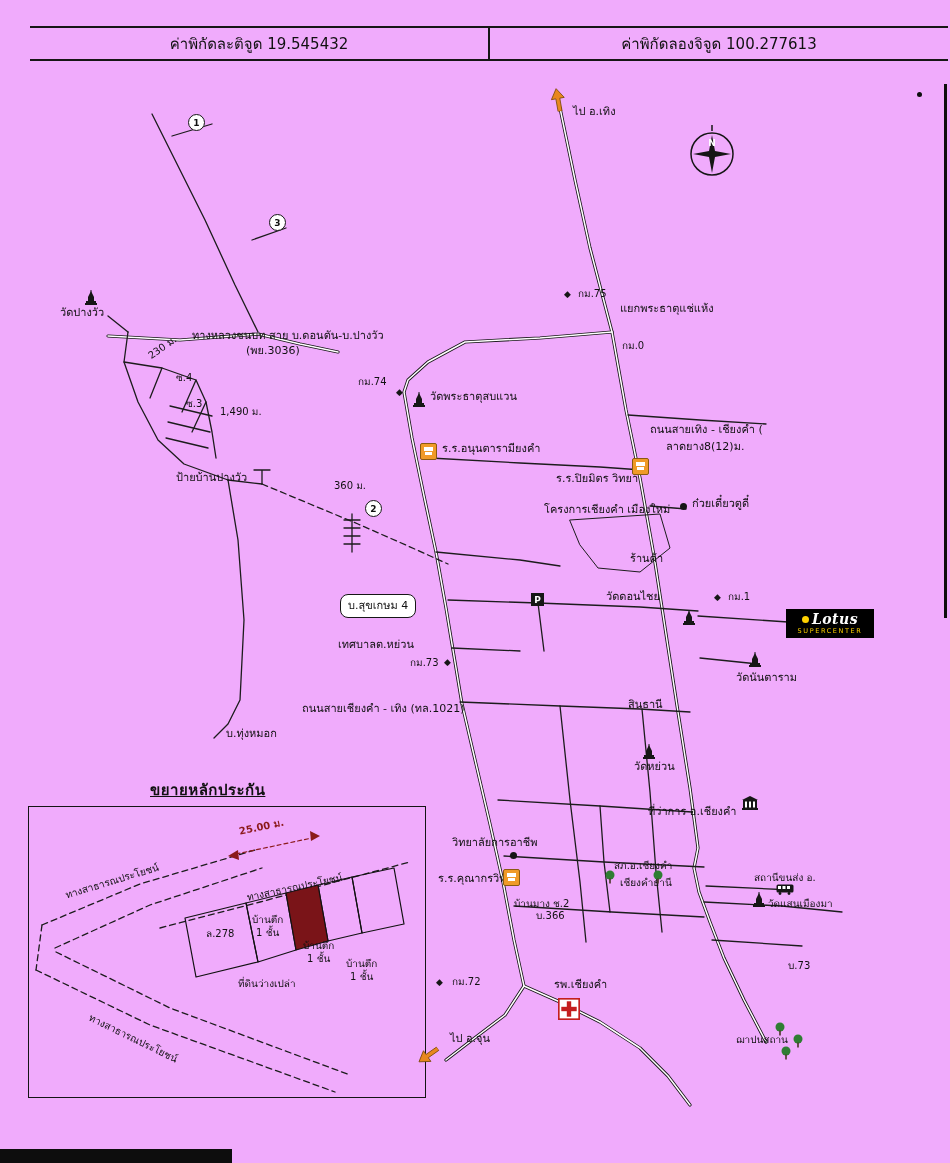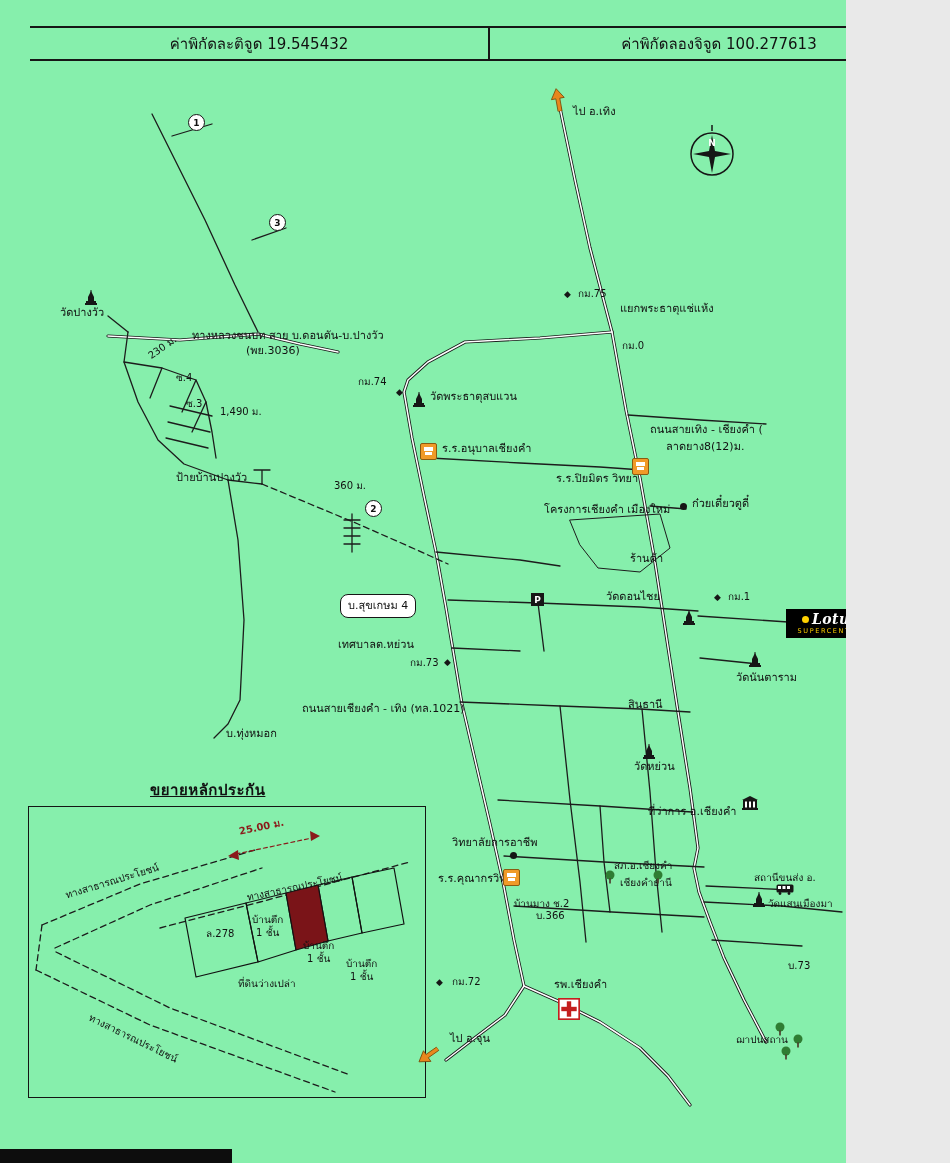--- a/index.html
+++ b/index.html
@@ -1,16 +1,16 @@
 <!DOCTYPE html>
 <html><head>
 <meta charset="utf-8">
 <style>
   html,body{margin:0;padding:0;background:#e9e9e9;}
-  .page{position:relative;width:846px;height:1163px;background:#86efac;overflow:hidden;
+  .page{position:relative;width:950px;height:1163px;background:#f0abfc;overflow:hidden;
         font-family:"DejaVu Sans","Liberation Sans",sans-serif;color:#111;}
   
   .coord-bar{position:absolute;left:30px;top:26px;width:918px;height:31px;
              border-top:2px solid #161616;border-bottom:2px solid #161616;display:flex;z-index:4;}
   .coord-cell{flex:1;display:flex;align-items:center;justify-content:center;font-size:15px;}
   .coord-divider{width:2px;background:#161616;height:100%;}
   
   #map-canvas{position:absolute;left:0;top:0;z-index:1;}
   
   .lbl{position:absolute;font-size:11px;line-height:1.25;white-space:pre-line;z-index:3;transform-origin:0 0;}
@@ -200,21 +200,21 @@
   <div class="lbl" style="left:60px;top:306px">วัดปางวัว</div>
   <div class="lbl" style="left:192px;top:329px">ทางหลวงชนบท สาย บ.ดอนตัน-บ.ปางวัว</div>
   <div class="lbl" style="left:246px;top:344px">(พย.3036)</div>
   <div class="lbl sm" style="left:146px;top:352px;transform:rotate(-35deg)">230 ม.</div>
   <div class="lbl sm" style="left:176px;top:372px">ซ.4</div>
   <div class="lbl sm" style="left:186px;top:398px">ซ.3</div>
   <div class="lbl sm" style="left:220px;top:406px">1,490 ม.</div>
   <div class="lbl" style="left:176px;top:471px">ป้ายบ้านปางวัว</div>
   <div class="lbl sm" style="left:358px;top:376px">กม.74</div>
   <div class="lbl" style="left:430px;top:390px">วัดพระธาตุสบแวน</div>
-  <div class="lbl" style="left:442px;top:442px">ร.ร.อนุบาลเชียงคำ</div>
+  <div class="lbl" style="left:442px;top:442px">ร.ร.อนุนตารามียงคำ</div>
   <div class="lbl" style="left:650px;top:423px">ถนนสายเทิง - เชียงคำ (</div>
   <div class="lbl" style="left:666px;top:440px">ลาดยาง8(12)ม.</div>
   <div class="lbl" style="left:556px;top:472px">ร.ร.ปิยมิตร วิทยา</div>
   <div class="lbl" style="left:544px;top:503px">โครงการเชียงคำ เมืองใหม่</div>
   <div class="lbl" style="left:692px;top:497px">ก๋วยเตี๋ยวตูดี๋</div>
   <div class="lbl" style="left:630px;top:552px">ร้านค้า</div>
   <div class="lbl sm" style="left:334px;top:480px">360 ม.</div>
   <div class="lbl boxed" style="left:340px;top:556px">บ.สุขเกษม 4</div>
   <div class="lbl" style="left:606px;top:590px">วัดดอนไชย</div>
   <div class="lbl sm" style="left:728px;top:591px">กม.1</div>

